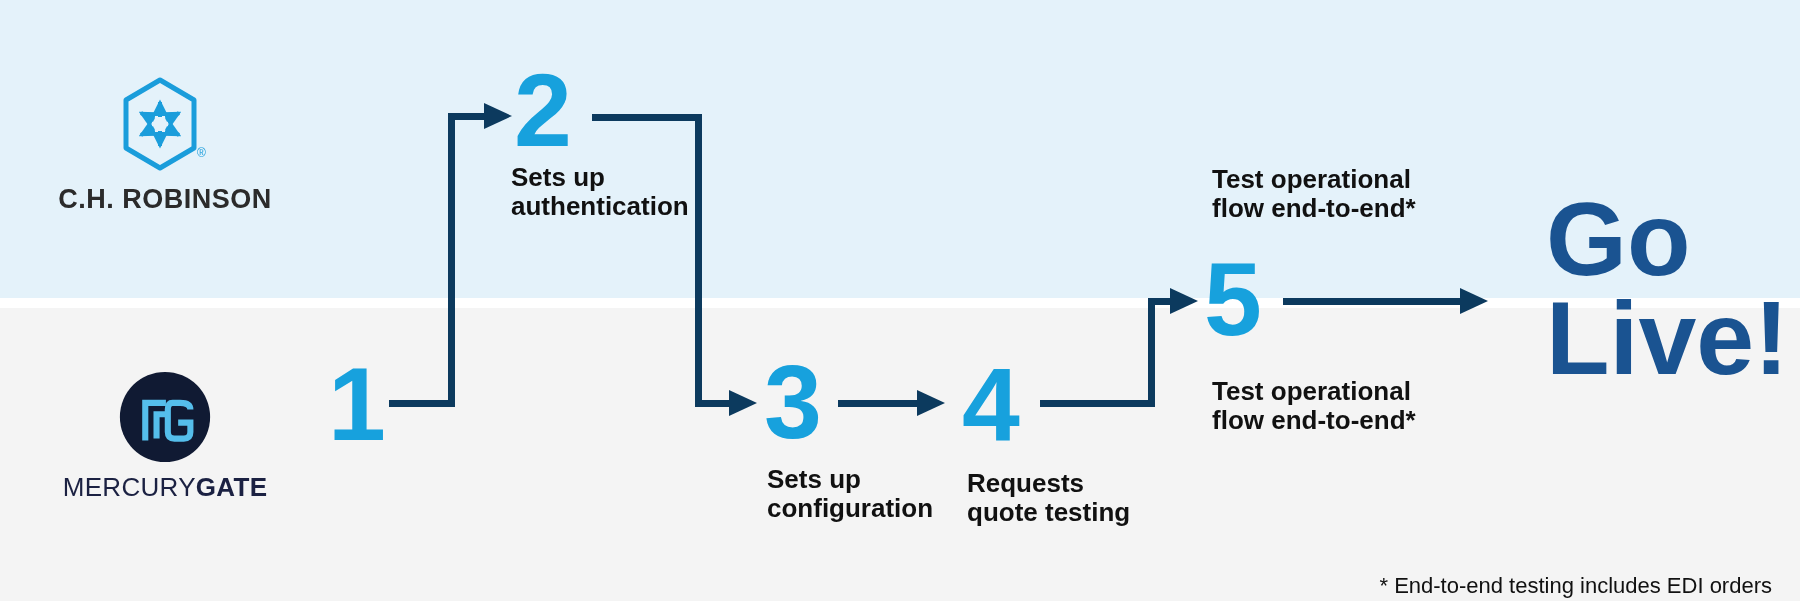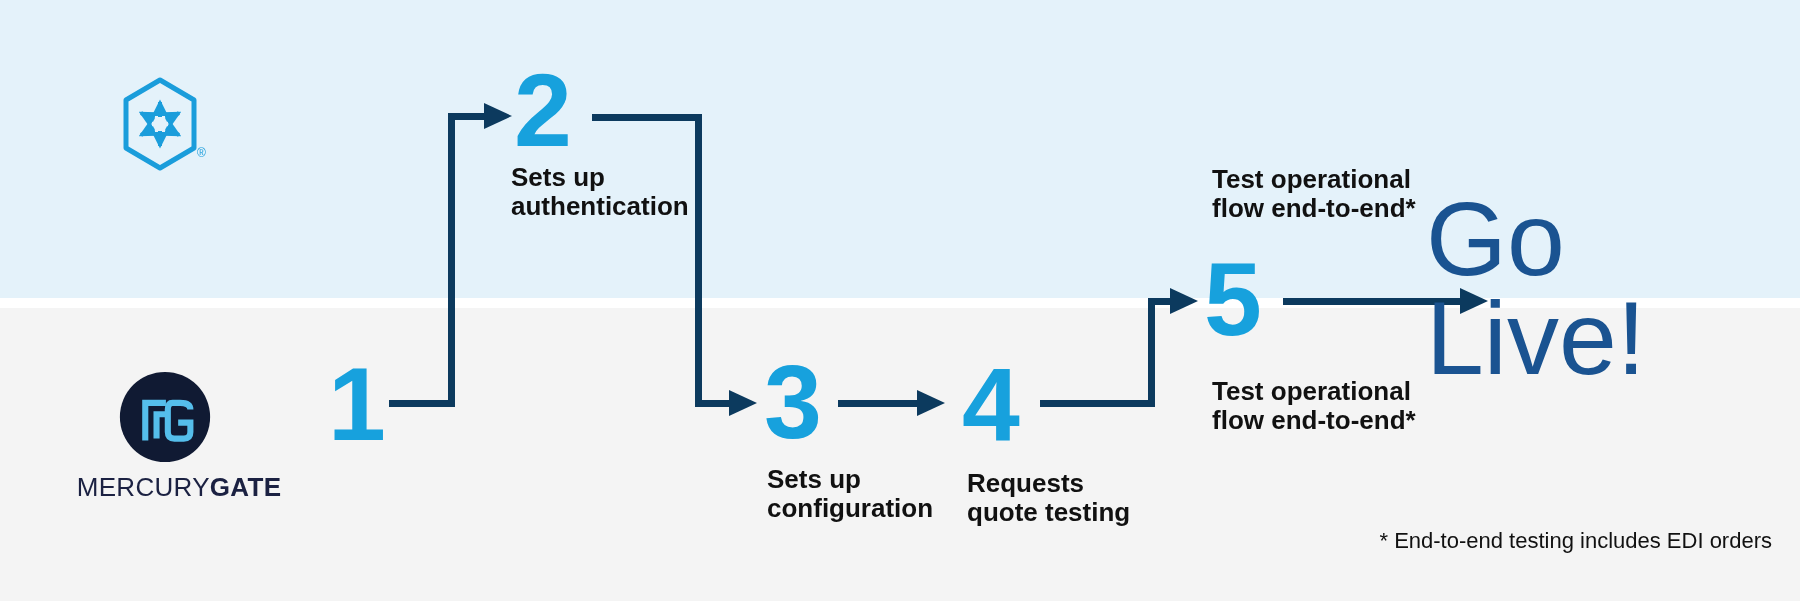--- a/index.html
+++ b/index.html
@@ -14,21 +14,21 @@
 
   
   .chr-logo{position:absolute;left:120px;top:76px;width:80px;height:96px;}
   .chr-reg{position:absolute;left:197px;top:146px;font-size:12px;color:var(--chr-logo-blue,#1A9DDB);}
   .chr-wordmark{
     position:absolute;left:55px;top:184px;width:220px;text-align:center;
     font-size:27px;font-weight:700;letter-spacing:.5px;color:#2B2B2B;white-space:nowrap;
   }
   .mg-logo{position:absolute;left:118px;top:370px;width:94px;height:94px;}
   .mg-wordmark{
-    position:absolute;left:64px;top:472px;width:230px;text-align:center;
+    position:absolute;left:50px;top:472px;width:230px;text-align:center;
     font-size:26px;color:var(--mg-text-navy,#1B2142);white-space:nowrap;letter-spacing:.3px;
   }
   .mg-wordmark .regular{font-weight:400;}
   .mg-wordmark .bold{font-weight:800;}
 
   
   .step-number{
     position:absolute;width:100px;text-align:center;line-height:1;
     font-size:104px;font-weight:700;color:var(--step-number-blue,#17A1DD);
   }
@@ -45,27 +45,27 @@
   }
   #label1{left:335px;top:469px;}
   #label2{left:511px;top:163px;}
   #label3{left:767px;top:465px;}
   #label4{left:967px;top:469px;}
   #label5top{left:1212px;top:165px;}
   #label5bottom{left:1212px;top:377px;}
 
   
   .go-live{
-    position:absolute;left:1426px;top:190px;
-    font-size:104px;font-weight:400;line-height:.95;
+    position:absolute;left:1546px;top:190px;
+    font-size:104px;font-weight:700;line-height:.95;
     color:var(--go-live-blue,#1A5391);white-space:pre-line;
   }
 
   
-  .footnote{position:absolute;right:28px;top:528px;font-size:22px;color:#111;}
+  .footnote{position:absolute;right:28px;top:573px;font-size:22px;color:#111;}
 
   
   .shaft{position:absolute;background:var(--arrow-navy,#0C3A5E);}
   .head{
     position:absolute;width:0;height:0;
     border-top:13px solid transparent;border-bottom:13px solid transparent;
     border-left:28px solid var(--arrow-navy,#0C3A5E);
   }
   #a12-h1{left:389px;top:400px;width:66px;height:7px;}
   #a12-v {left:448px;top:113px;width:7px;height:294px;}
@@ -105,20 +105,21 @@
         <line x1="40" y1="41" x2="40" y2="26" marker-end="url(#ah)"></line>
         <line x1="40" y1="55" x2="40" y2="70" marker-end="url(#ah)"></line>
         <line x1="46" y1="44" x2="59" y2="37" marker-end="url(#ah)"></line>
         <line x1="34" y1="44" x2="21" y2="37" marker-end="url(#ah)"></line>
         <line x1="46" y1="52" x2="59" y2="59" marker-end="url(#ah)"></line>
         <line x1="34" y1="52" x2="21" y2="59" marker-end="url(#ah)"></line>
       </g>
     </g>
   </svg>
   <div class="chr-reg">®</div>
+  <div class="chr-wordmark">C.H. ROBINSON</div>
 
   <svg class="mg-logo" viewBox="0 0 100 100">
     <circle cx="50" cy="50" r="48" fill="var(--mg-circle-navy,#101A33)"></circle>
     <g stroke="var(--mg-monogram-blue,#55BEEB)" stroke-width="6.5" fill="none">
       <path d="M29 75 L29 35 L51 35"></path>
       <path d="M41 73 L41 47 L51 47"></path>
       <path d="M77 42 Q77 35 66 35 L58 35 Q53 35 53 42 L53 66 Q53 73 60 73 L70 73 Q77 73 77 66 L77 56 L64 56"></path>
     </g>
   </svg>
   <div class="mg-wordmark"><span class="regular">MERCURY</span><span class="bold">GATE</span></div>

